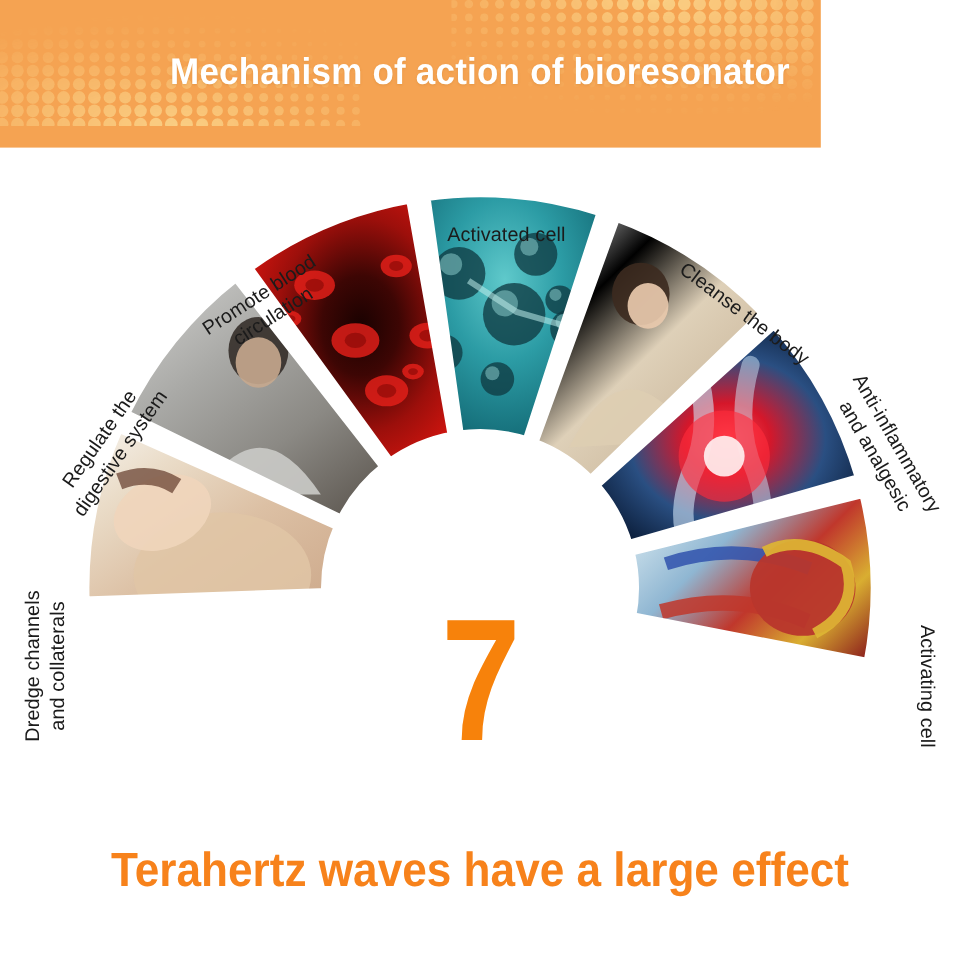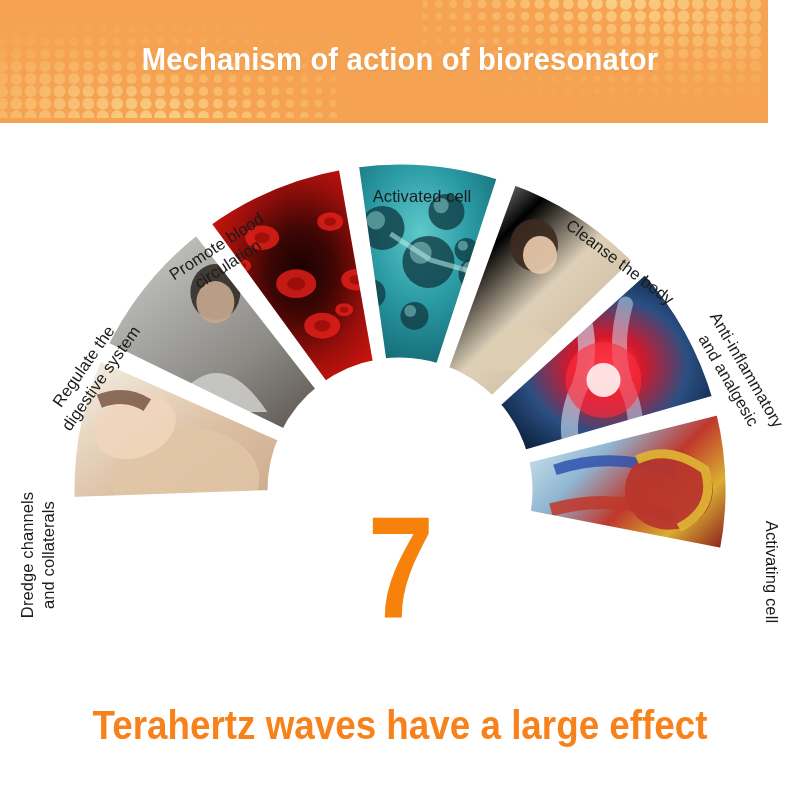--- a/index.html
+++ b/index.html
@@ -5,21 +5,21 @@
   html,body{margin:0;padding:0;}
   body{
     width:800px;height:800px;overflow:hidden;background:#ffffff;
     font-family:"Liberation Sans","DejaVu Sans",sans-serif;
     position:relative;
   }
   #stage{position:absolute;inset:0;width:800px;height:800px;background:#fff;}
 
   
   .header{
-    position:absolute;left:0;top:0;width:768px;height:123px;
+    position:absolute;left:0;top:0;width:684px;height:123px;
     background:#f5a352;overflow:hidden;
   }
   .header .dots{
     position:absolute;inset:0;
     opacity:.95;
   }
   .header-title{
     position:absolute;left:0;top:0;width:800px;height:123px;
     display:flex;align-items:center;justify-content:center;
     color:#ffffff;

